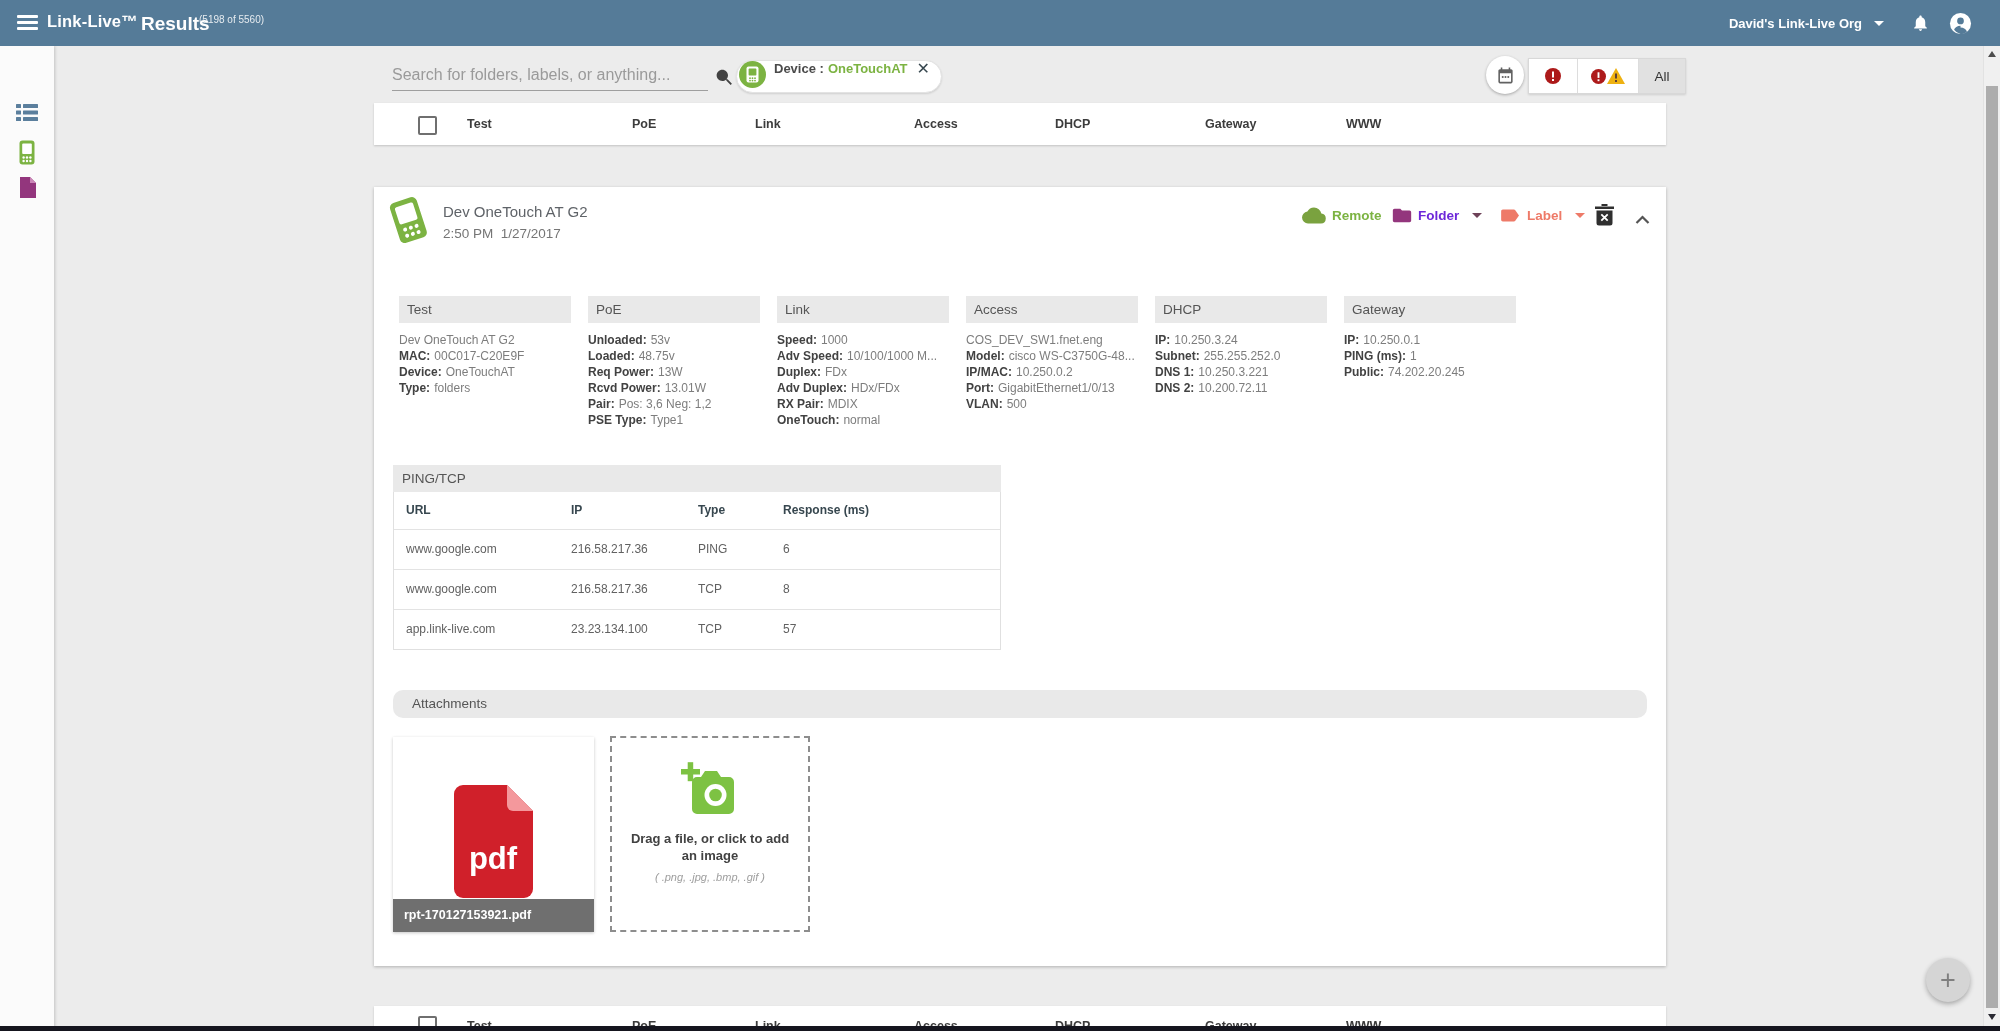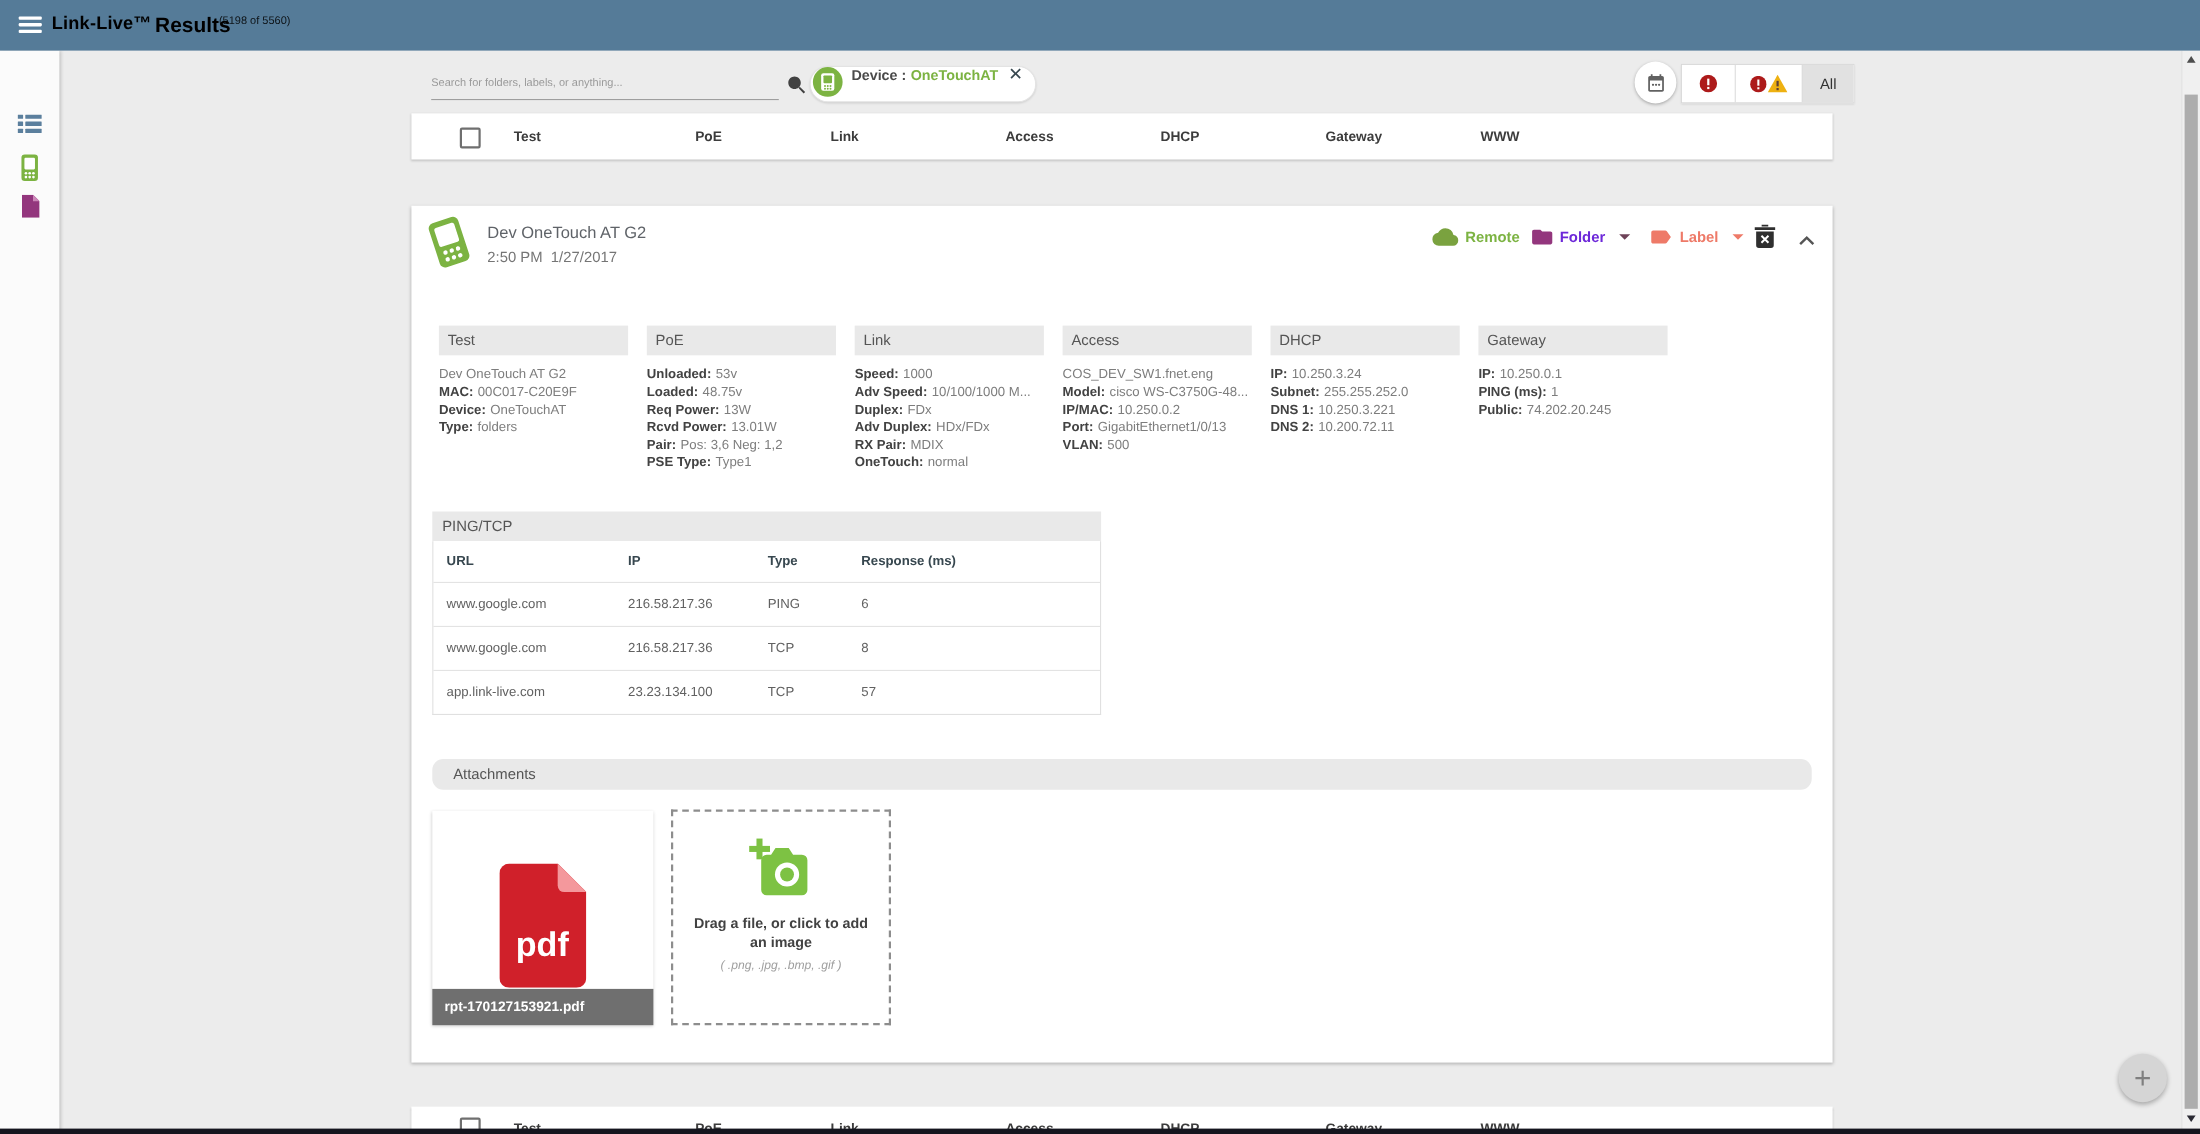--- a/index.html
+++ b/index.html
@@ -2,21 +2,21 @@
 <html style="--topbar: #557b98; --accent-green: #7cb342; --camera-green: #7dc243; --folder-purple: #93367d; --label-salmon: #ee7a68; --alert-red: #ad1a1a; --warn-yellow: #eeb111; --pdf-red: #d0202a;"><head>
 <meta charset="utf-8">
 <style>
   html,body{margin:0;padding:0;background:#dcdcdc;}
   #root{position:relative;width:2000px;height:1031px;overflow:hidden;
         background:#ececec;font-family:"Liberation Sans","DejaVu Sans",sans-serif;
         -webkit-font-smoothing:antialiased;}
 
   
   #topbar{position:absolute;left:0;top:0;width:2000px;height:46px;
-          background:var(--topbar,#557b98);z-index:40;color:#000000;}
+          background:var(--topbar,#557b98);z-index:40;color:#ffffff;}
   #hamburger{position:absolute;left:17px;top:15px;width:21px;height:15px;cursor:pointer;}
   #hamburger span{display:block;height:2.6px;background:#fff;margin-bottom:3.4px;border-radius:1px;}
   #brand{position:absolute;left:47px;top:12px;font-size:16.5px;font-weight:700;letter-spacing:.2px;}
   #page-title{position:absolute;left:141px;top:13px;font-size:19px;font-weight:700;}
   #page-count{position:absolute;left:199px;top:14px;font-size:10px;opacity:.85;}
   #topbar-right{position:absolute;right:28px;top:0;height:46px;display:flex;align-items:center;}
   #org-label{font-size:13px;font-weight:600;}
   .caret-down-white{width:0;height:0;border-left:5px solid transparent;border-right:5px solid transparent;
           border-top:5px solid #fff;margin-left:12px;}
   #bell{margin-left:27px;display:flex;cursor:pointer;}
@@ -34,21 +34,21 @@
   #sb-up{position:absolute;left:4px;top:5px;width:0;height:0;
          border-left:4.5px solid transparent;border-right:4.5px solid transparent;
          border-bottom:6px solid #4d4d4d;cursor:pointer;}
   #sb-thumb{position:absolute;left:2px;top:40px;width:12px;height:922px;background:#adadad;cursor:grab;}
   #sb-down{position:absolute;left:4px;top:968px;width:0;height:0;
          border-left:4.5px solid transparent;border-right:4.5px solid transparent;
          border-top:6px solid #2a2a33;cursor:pointer;}
 
   
   #search-input{position:absolute;left:392px;top:60px;width:316px;height:30px;border:none;outline:none;
-        background:transparent;border-bottom:1px solid #9e9e9e;font-size:10px;color:#555;
+        background:transparent;border-bottom:1px solid #9e9e9e;font-size:16px;color:#555;
         font-family:inherit;padding:0;}
   #search-input::placeholder{color:#9a9a9a;}
   #search-icon{position:absolute;left:714px;top:67px;cursor:pointer;}
   #chip{position:absolute;left:736px;top:60px;height:31px;background:#fff;border:1px solid #e3e3e3;
         border-radius:17px;box-shadow:0 1px 2px rgba(0,0,0,.12);display:flex;
         padding:0 11px 0 2px;cursor:pointer;}
   #chip-circle{width:27px;height:27px;border-radius:50%;background:var(--accent-green,#7cb342);
         display:flex;align-items:center;justify-content:center;margin-right:8px;}
   #chip-key{font-size:13px;font-weight:700;color:#4a4a4a;}
   #chip-value{font-size:13px;font-weight:700;color:var(--accent-green,#7cb342);margin-left:4px;}
@@ -137,20 +137,36 @@
 
   <div id="topbar">
     <div id="hamburger">
         <span></span>
         <span></span>
         <span></span>
       </div>
     <div id="brand">Link-Live™</div>
     <div id="page-title">Results</div>
     <div id="page-count">(5198 of 5560)</div>
+    <div id="topbar-right">
+      <span id="org-label">David's Link-Live Org</span>
+      <span class="caret-down-white"></span>
+      <span id="bell">
+        <svg width="19" height="20" viewBox="0 0 24 24" fill="#fff">
+            <path d="M12 22c1.1 0 2-.9 2-2h-4c0 1.1.9 2 2 2zm6-6v-5c0-3.07-1.63-5.64-4.5-6.32V4c0-.83-.67-1.5-1.5-1.5s-1.5.67-1.5 1.5v.68C7.64 5.36 6 7.92 6 11v5l-2 2v1h16v-1l-2-2z"></path>
+          </svg>
+      </span>
+      <span id="avatar">
+        <svg width="23" height="23" viewBox="0 0 24 24">
+            <circle cx="12" cy="12" r="11" fill="#fff"></circle>
+            <circle cx="12" cy="9.3" r="3.5" fill="var(--topbar,#557b98)"></circle>
+            <path d="M12 14.3c-3.3 0-6.1 1.8-6.7 4.3A10.9 10.9 0 0 0 12 23c2.6 0 5-.9 6.7-2.4-.6-2.5-3.4-4.3-6.7-4.3z" fill="var(--topbar,#557b98)"></path>
+          </svg>
+      </span>
+    </div>
   </div>
 
   <div id="sidebar">
     <div class="side-item" style="top:58px">
       <svg width="22" height="17" viewBox="0 0 22 17">
           <g fill="#5b7f9d">
             <rect width="5" height="4" rx="0.5"></rect>
             <rect x="7" width="15" height="4" rx="0.5"></rect>
             <rect y="6.5" width="5" height="4" rx="0.5"></rect>
             <rect x="7" y="6.5" width="15" height="4" rx="0.5"></rect>

